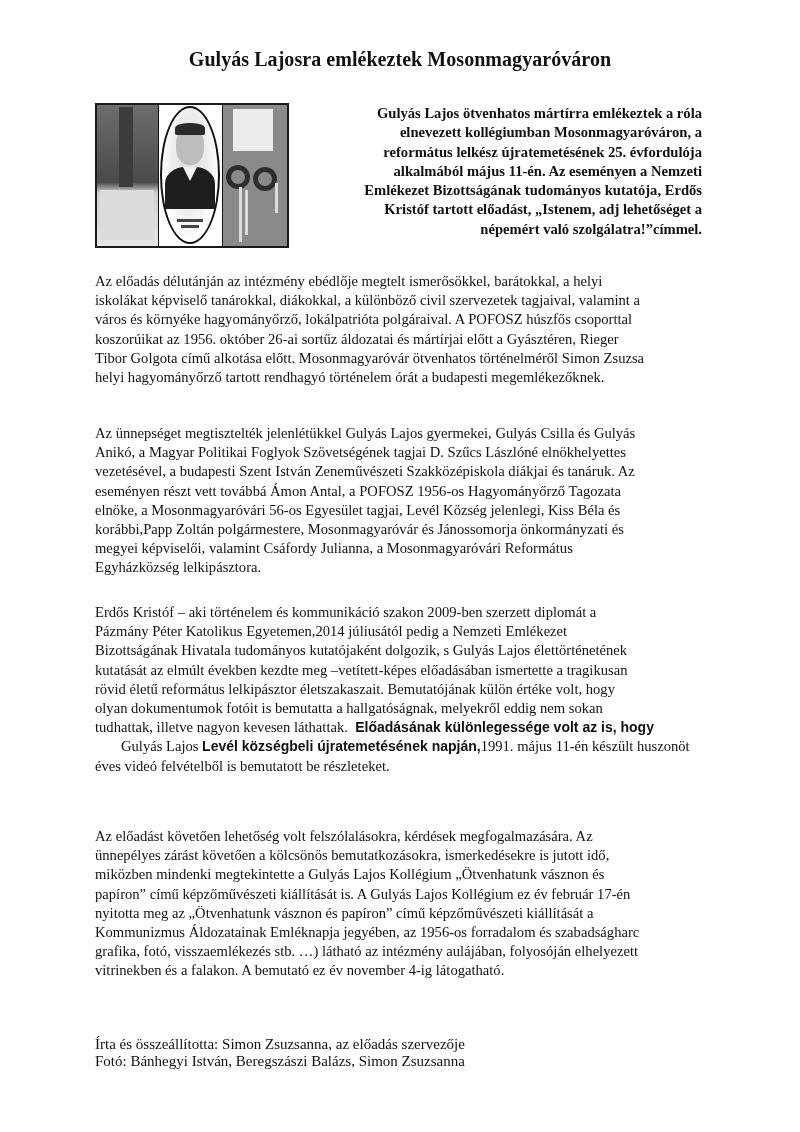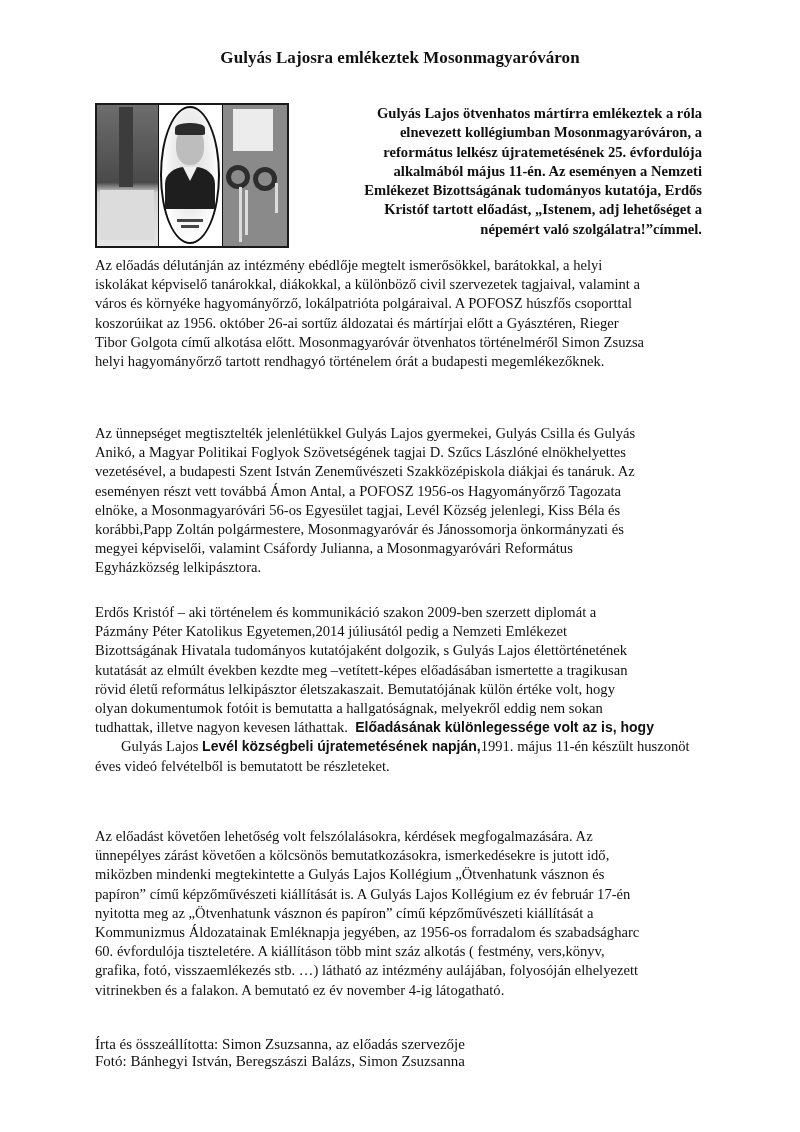--- a/index.html
+++ b/index.html
@@ -1,19 +1,19 @@
 <!DOCTYPE html>
 <html><head>
   <meta charset="utf-8">
   <style>
     html, body { margin: 0; padding: 0; background: #ffffff; }
     body { width: 800px; height: 1132px; position: relative; overflow: hidden;
            font-family: "Liberation Serif", serif; color: #111; }
     .title { position: absolute; left: 0; width: 800px; top: 48px; text-align: center;
-             font-weight: bold; font-size: 17px; letter-spacing: 0.05px; }
+             font-weight: bold; font-size: 20px; letter-spacing: 0.05px; }
     .photo { position: absolute; left: 95px; top: 103px; width: 194px; height: 145px;
              border: 2px solid #1a1a1a; box-sizing: border-box; display: flex; background: #222; }
     .panel { height: 100%; box-sizing: border-box; position: relative; overflow: hidden; }
     .panel.grave { width: 62px; background: linear-gradient(#6d6d6d, #4a4a4a 55%, #cfcfcf 62%, #e6e6e6); border-right: 1px solid #111; }
     .panel.grave .stone { position: absolute; left: 22px; top: 2px; width: 14px; height: 80px; background: #3c3c3c; }
     .panel.grave .slab { position: absolute; left: 3px; top: 85px; width: 54px; height: 50px; background: #dcdcdc; }
     .panel.portrait { width: 64px; background: #fff; border-right: 1px solid #111; }
     .panel.portrait .oval { position: absolute; left: 1px; top: 1px; width: 60px; height: 138px;
              border-radius: 50%; border: 2px solid #111; box-sizing: border-box; background: radial-gradient(ellipse at 50% 40%, #ddd 0, #eee 45%, #fff 70%); }
     .panel.portrait .face { position: absolute; left: 17px; top: 22px; width: 28px; height: 38px; border-radius: 45%; background: #bdbdbd; }
@@ -29,21 +29,21 @@
     .panel.plaque .w1 { left: 3px; top: 60px; width: 14px; height: 14px; }
     .panel.plaque .w2 { left: 30px; top: 62px; width: 14px; height: 14px; }
     .panel.plaque .ribbon { position: absolute; width: 3px; background: #dcdcdc; }
     .panel.plaque .r1 { left: 16px; top: 82px; height: 55px; }
     .panel.plaque .r2 { left: 22px; top: 85px; height: 45px; }
     .panel.plaque .r3 { left: 52px; top: 78px; height: 30px; }
     .lead { position: absolute; left: 302px; top: 104px; width: 400px; font-weight: bold;
             font-size: 14.6px; line-height: 19.3px; text-align: right; }
     .lead span, .para span { display: block; white-space: nowrap; }
     .para { position: absolute; left: 95px; width: 640px; font-size: 14.6px; line-height: 19.2px; }
-    .p1 { top: 256px; }
+    .p1 { top: 272px; }
     .p2 { top: 424px; }
     .p3 { top: 603px; }
     .p4 { top: 827px; }
     .sans { font-family: "Liberation Sans", sans-serif; font-size: 14px; font-weight: bold; }
     .credits { position: absolute; left: 95px; top: 1036px; font-size: 15px; line-height: 17px; }
     .credits span { display: block; white-space: nowrap; }
   </style>
 </head>
 <body>
 
@@ -119,21 +119,20 @@
   <span>éves videó felvételből is bemutatott be részleteket.</span>
 </div>
 
 <div class="para p4">
   <span>Az előadást követően lehetőség volt felszólalásokra, kérdések megfogalmazására. Az</span>
   <span>ünnepélyes zárást követően a kölcsönös bemutatkozásokra, ismerkedésekre is jutott idő,</span>
   <span>miközben mindenki megtekintette a Gulyás Lajos Kollégium „Ötvenhatunk vásznon és</span>
   <span>papíron” című képzőművészeti kiállítását is. A Gulyás Lajos Kollégium ez év február 17-én</span>
   <span>nyitotta meg az „Ötvenhatunk vásznon és papíron” című képzőművészeti kiállítását a</span>
   <span>Kommunizmus Áldozatainak Emléknapja jegyében, az 1956-os forradalom és szabadságharc</span>
-  <span>60. évfordulója tiszteletére. A kiállításon több mint száz alkotás ( festmény, vers,könyv,</span>
   <span>grafika, fotó, visszaemlékezés stb. …) látható az intézmény aulájában, folyosóján elhelyezett</span>
   <span>vitrinekben és a falakon. A bemutató ez év november 4-ig látogatható.</span>
 </div>
 
 <div class="credits">
   <span>Írta és összeállította: Simon Zsuzsanna, az előadás szervezője</span>
   <span>Fotó: Bánhegyi István, Beregszászi Balázs, Simon Zsuzsanna</span>
 </div>
 
 </body></html>

